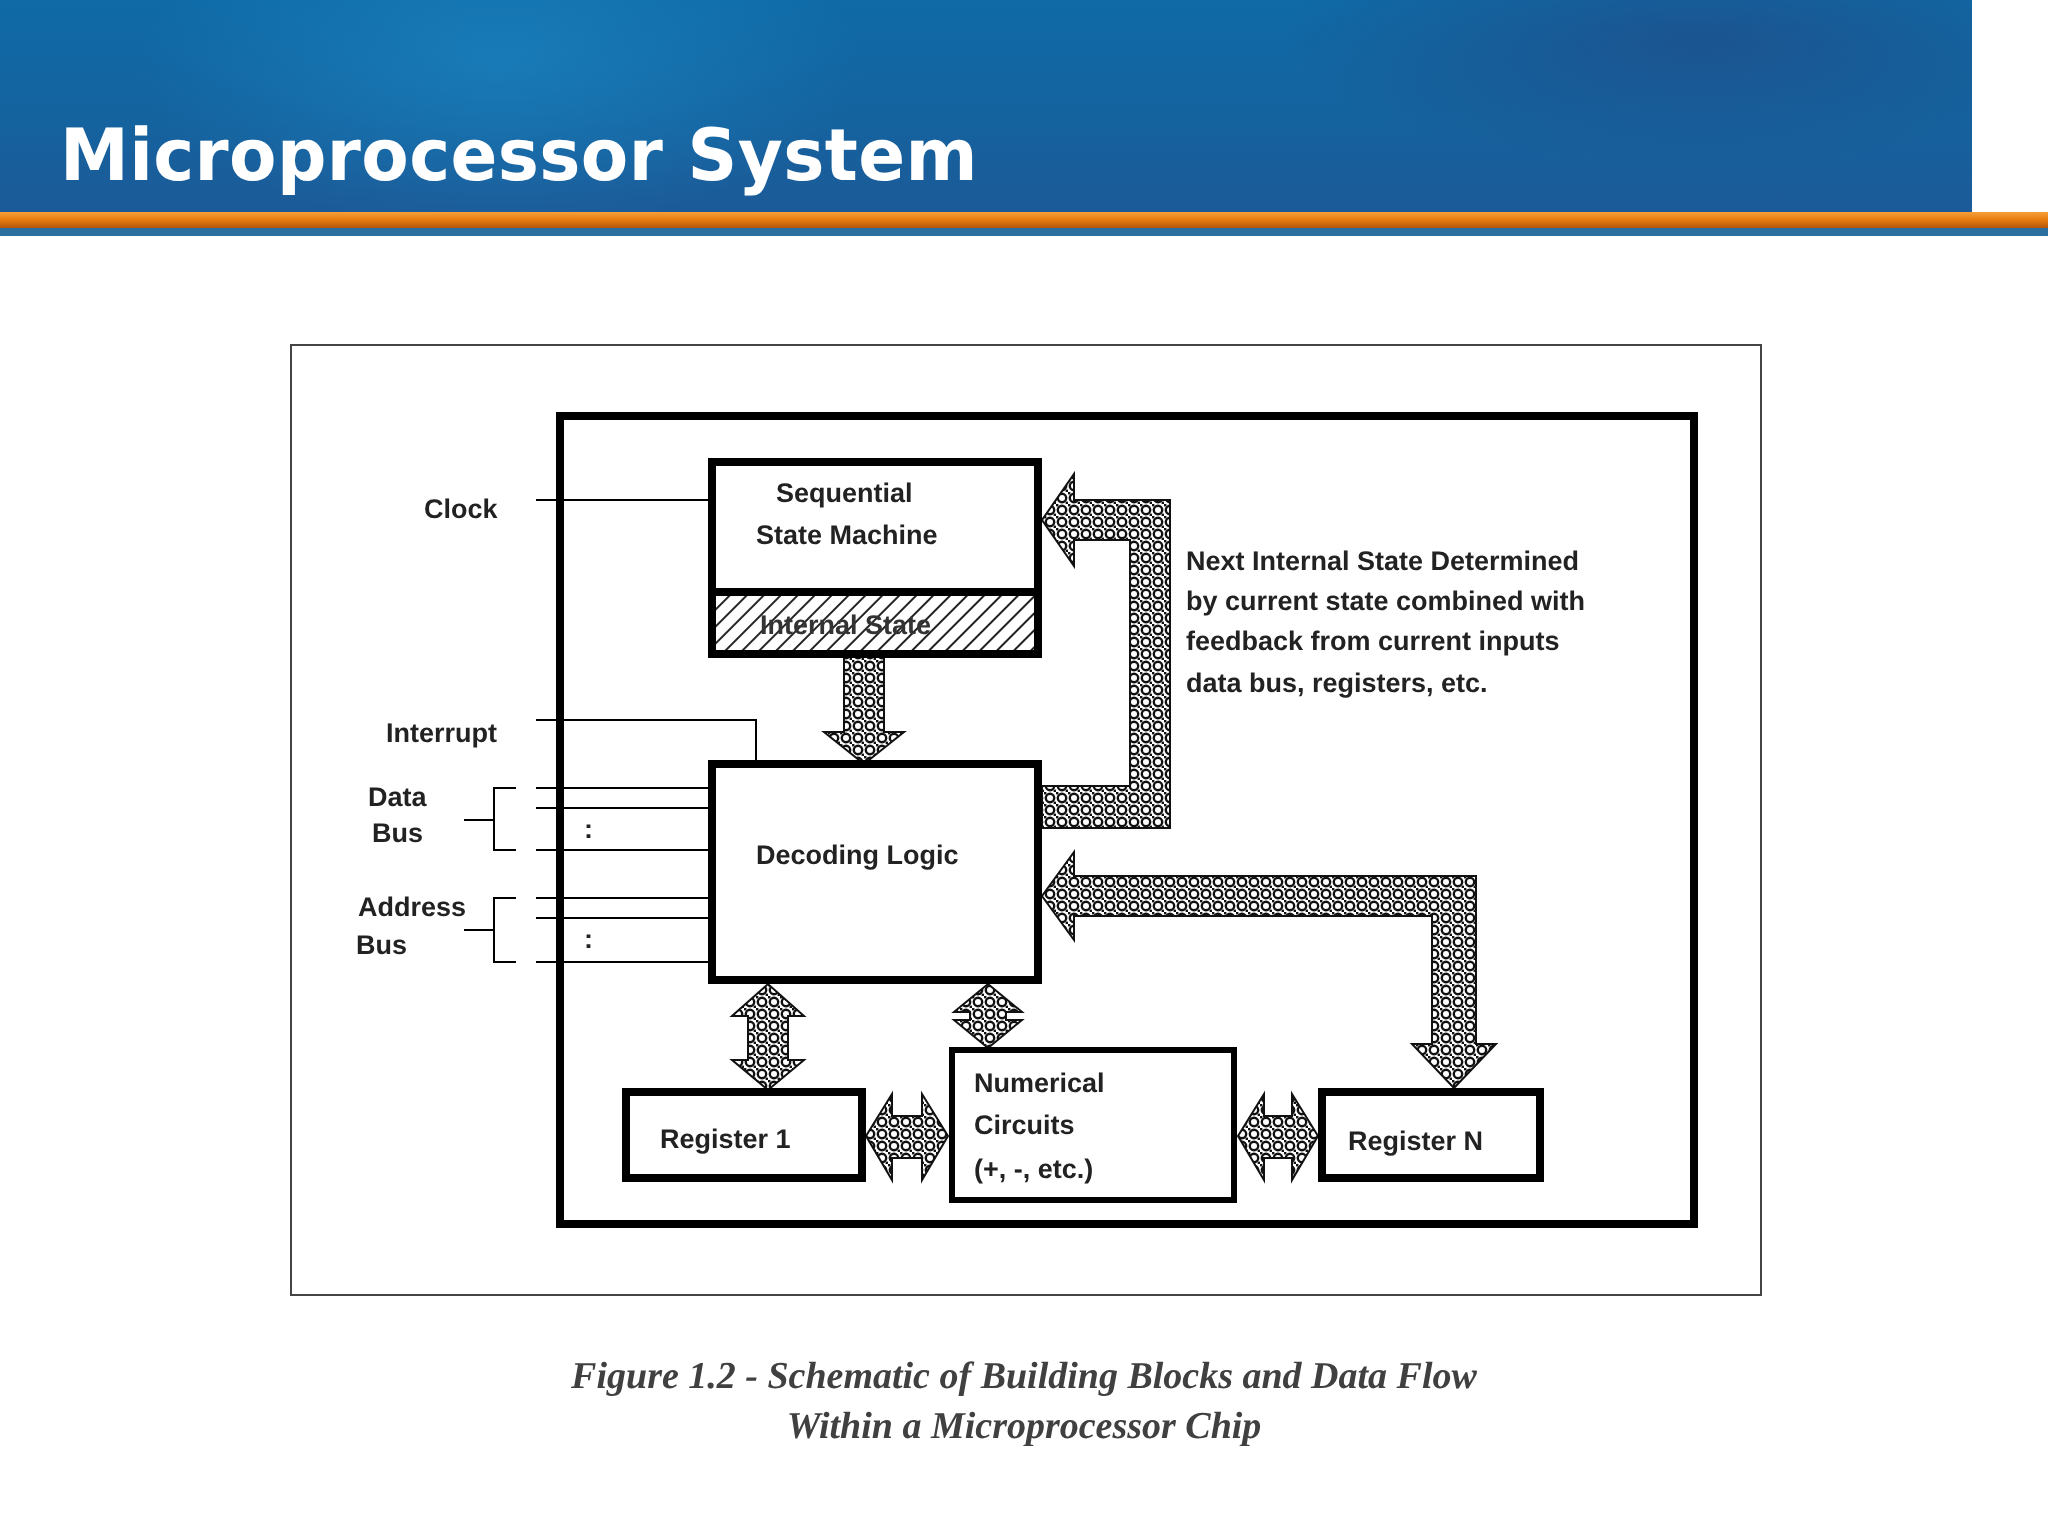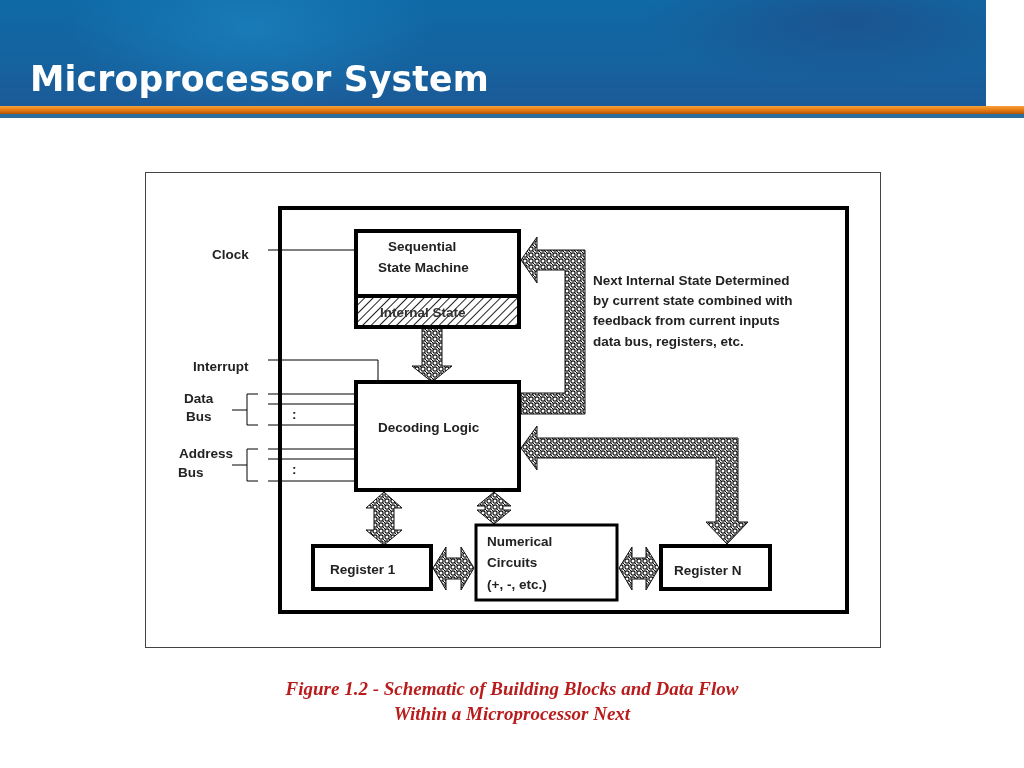--- a/index.html
+++ b/index.html
@@ -31,21 +31,21 @@
   }
   .figure-frame {
     position: absolute; left: 145px; top: 172px; width: 736px; height: 476px;
     border: 1.5px solid #444; box-sizing: border-box; background: #fff;
   }
   svg.diagram { position: absolute; left: 0; top: 0; }
   .lbl { font-family: "Liberation Sans", sans-serif; font-weight: bold; font-size: 13.5px; fill: #222; }
   .caption {
     position: absolute; left: 0; width: 1024px; text-align: center;
     font-family: "Liberation Serif", serif; font-style: italic; font-weight: bold;
-    font-size: 19px; color: #b91c1c; line-height: 24px;
+    font-size: 19px; color: #404040; line-height: 24px;
   }
 </style>
 </head>
 <body>
 
 <div class="header">
   <div class="title">Microprocessor System</div>
 </div>
 <div class="stripe-orange"></div>
 <div class="stripe-blue"></div>
@@ -145,13 +145,13 @@
 
   <g>
     <text class="lbl" x="593" y="285">Next Internal State Determined</text>
     <text class="lbl" x="593" y="305">by current state combined with</text>
     <text class="lbl" x="593" y="325">feedback from current inputs</text>
     <text class="lbl" x="593" y="346">data bus, registers, etc.</text>
   </g>
 </svg>
 
 <div class="caption" style="top:677px;">Figure 1.2 - Schematic of Building Blocks and Data Flow</div>
-<div class="caption" style="top:702px;">Within a Microprocessor Next</div>
+<div class="caption" style="top:702px;">Within a Microprocessor Chip</div>
 
 </body></html>

